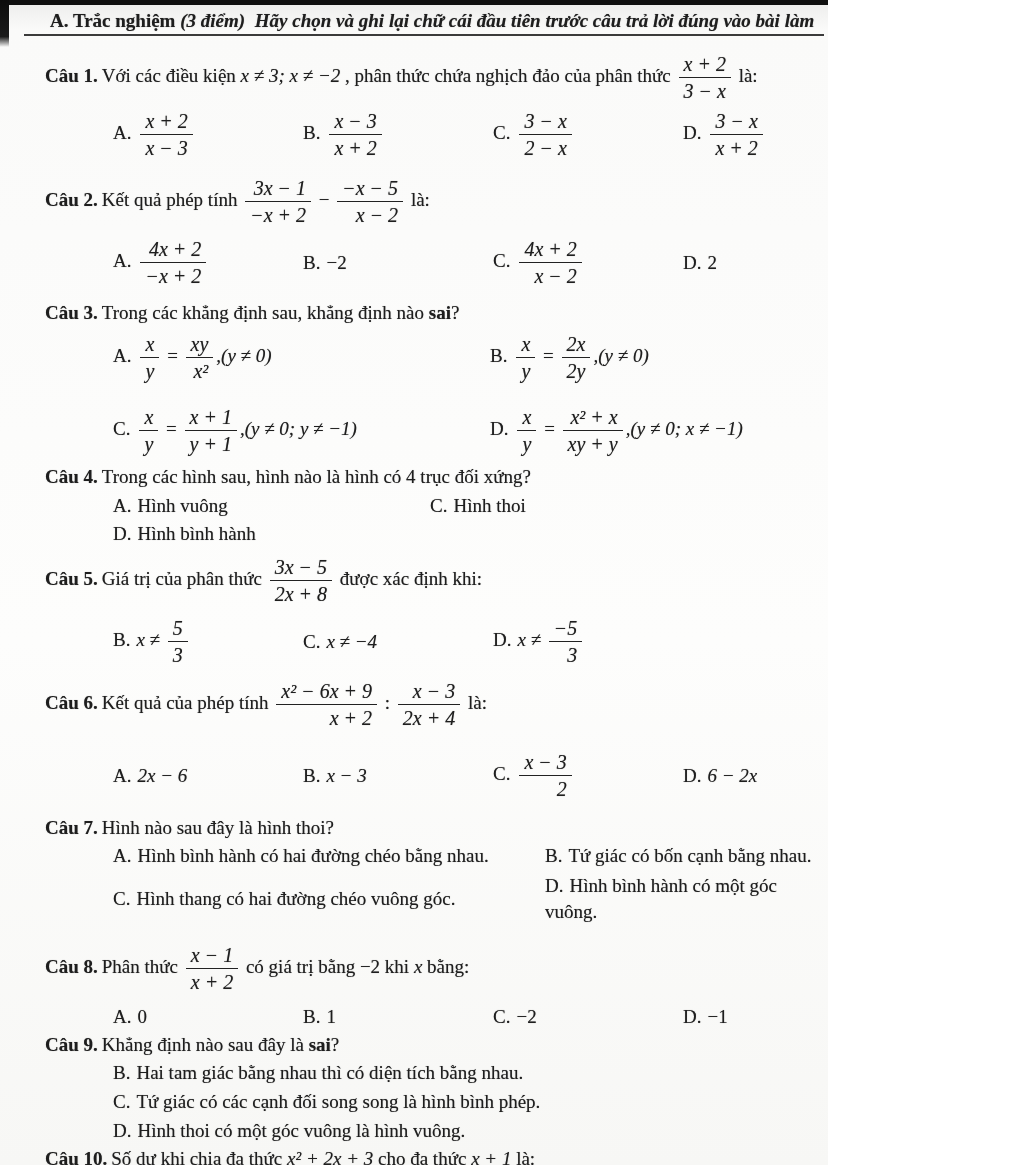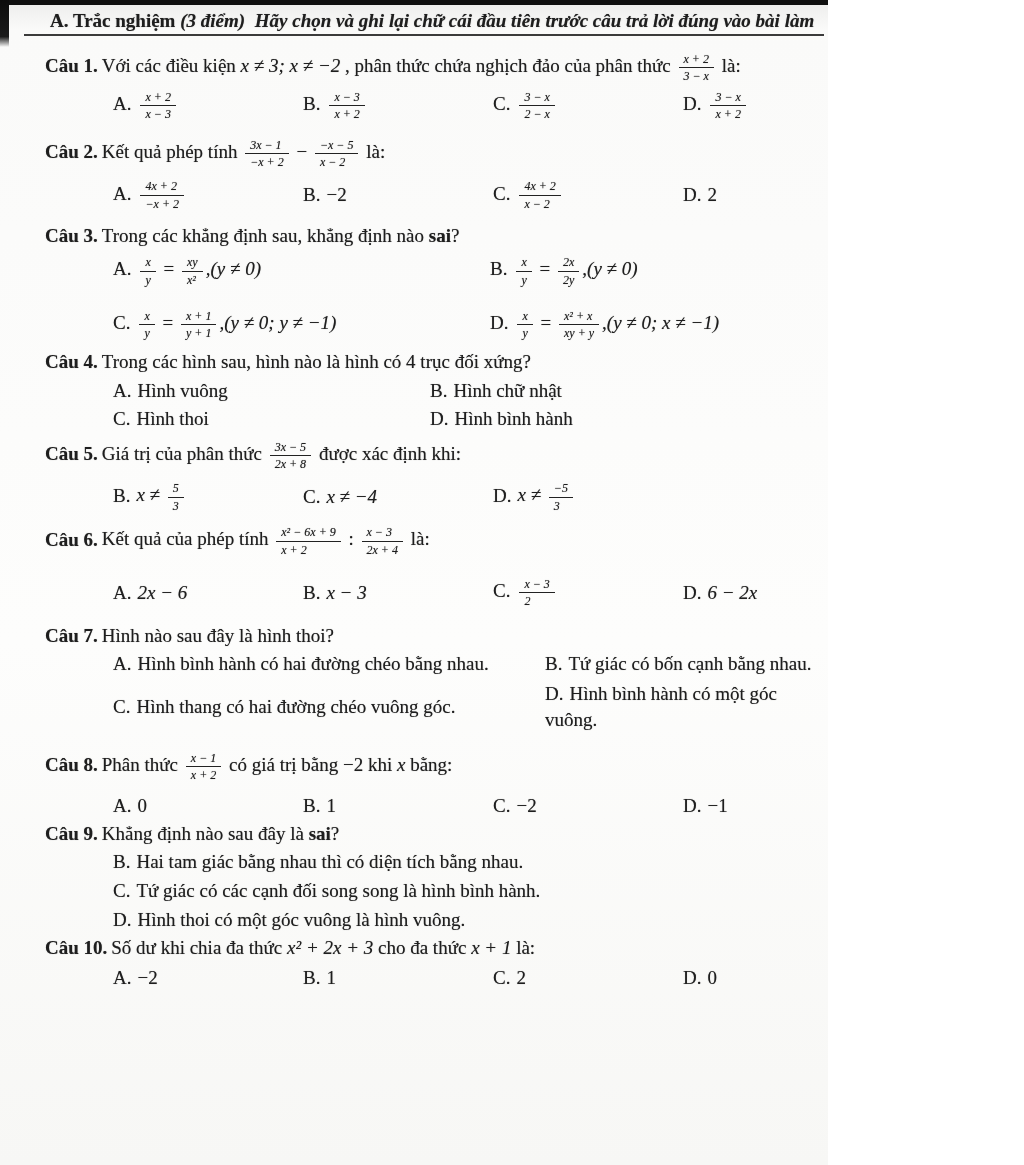--- a/index.html
+++ b/index.html
@@ -32,22 +32,22 @@
   .q-options{display:grid;margin-left:68px;align-items:center;}
   .grid4{grid-template-columns:190px 190px 190px 1fr;}
   .grid2a{grid-template-columns:377px 1fr;row-gap:22px;}
   .grid2b{grid-template-columns:317px 1fr;row-gap:2px;}
   .grid2c{grid-template-columns:432px 1fr;row-gap:4px;}
   .grid1{grid-template-columns:1fr;row-gap:3px;}
   .option{line-height:26px;}
   .letter{margin-right:6px;}
   .math{font-style:italic;}
   .bold{font-weight:bold;}
-  .frac{display:inline-block;vertical-align:middle;text-align:left;
-    font-style:italic;font-size:12px;line-height:1.2;margin:0 3px;}
+  .frac{display:inline-block;vertical-align:middle;text-align:right;
+    font-style:italic;font-size:20px;line-height:1.2;margin:0 3px;}
   .frac .num{display:block;padding:0 5px 1px;}
   .frac .den{display:block;border-top:1.5px solid #222;padding:1px 5px 0;}
   
   .q1{margin-top:8px;}  .q1 .q-options{margin-top:6px;}
   .q2{margin-top:16px;} .q2 .q-options{margin-top:10px;}
   .q3{margin-top:12px;} .q3 .q-options{margin-top:6px;}
   .q4{margin-top:8px;} .q4 .q-options{margin-top:3px;}
   .q5{margin-top:8px;}  .q5 .q-options{margin-top:10px;}
   .q6{margin-top:12px;} .q6 .q-options{margin-top:20px;}
   .q7{margin-top:14px;} .q7 .q-options{margin-top:2px;}
@@ -99,21 +99,20 @@
           <div class="option"><span class="letter">A.</span><span class="frac"><span class="num">x</span><span class="den">y</span></span><span class="text"> = </span><span class="frac"><span class="num">xy</span><span class="den">x²</span></span><span class="math">,(y ≠ 0)</span></div>
           <div class="option"><span class="letter">B.</span><span class="frac"><span class="num">x</span><span class="den">y</span></span><span class="text"> = </span><span class="frac"><span class="num">2x</span><span class="den">2y</span></span><span class="math">,(y ≠ 0)</span></div>
           <div class="option"><span class="letter">C.</span><span class="frac"><span class="num">x</span><span class="den">y</span></span><span class="text"> = </span><span class="frac"><span class="num">x + 1</span><span class="den">y + 1</span></span><span class="math">,(y ≠ 0; y ≠ −1)</span></div>
           <div class="option"><span class="letter">D.</span><span class="frac"><span class="num">x</span><span class="den">y</span></span><span class="text"> = </span><span class="frac"><span class="num">x² + x</span><span class="den">xy + y</span></span><span class="math">,(y ≠ 0; x ≠ −1)</span></div>
         </div>
       </div>
       <div class="q q4">
         <div class="q-prompt"><span class="q-label">Câu 4.</span><span class="text">Trong các hình sau, hình nào là hình có 4 trục đối xứng?</span></div>
         <div class="q-options grid2b">
           <div class="option"><span class="letter">A.</span><span class="text">Hình vuông</span></div>
-          <div class="option"><span class="letter">B.</span><span class="text">Hình chữ nhật</span></div>
           <div class="option"><span class="letter">C.</span><span class="text">Hình thoi</span></div>
           <div class="option"><span class="letter">D.</span><span class="text">Hình bình hành</span></div>
         </div>
       </div>
       <div class="q q5">
         <div class="q-prompt"><span class="q-label">Câu 5.</span><span class="text">Giá trị của phân thức </span><span class="frac"><span class="num">3x − 5</span><span class="den">2x + 8</span></span><span class="text"> được xác định khi:</span></div>
         <div class="q-options grid4">
           <div class="option"><span class="letter">B.</span><span class="math">x ≠ </span><span class="frac"><span class="num">5</span><span class="den">3</span></span></div>
           <div class="option"><span class="letter">C.</span><span class="math">x ≠ −4</span></div>
           <div class="option"><span class="letter">D.</span><span class="math">x ≠ </span><span class="frac"><span class="num">−5</span><span class="den">3</span></span></div>
@@ -143,21 +142,21 @@
           <div class="option"><span class="letter">A.</span><span class="text">0</span></div>
           <div class="option"><span class="letter">B.</span><span class="text">1</span></div>
           <div class="option"><span class="letter">C.</span><span class="text">−2</span></div>
           <div class="option"><span class="letter">D.</span><span class="text">−1</span></div>
         </div>
       </div>
       <div class="q q9">
         <div class="q-prompt"><span class="q-label">Câu 9.</span><span class="text">Khẳng định nào sau đây là </span><span class="bold">sai</span><span class="text">?</span></div>
         <div class="q-options grid1">
           <div class="option"><span class="letter">B.</span><span class="text">Hai tam giác bằng nhau thì có diện tích bằng nhau.</span></div>
-          <div class="option"><span class="letter">C.</span><span class="text">Tứ giác có các cạnh đối song song là hình bình hành.</span></div>
+          <div class="option"><span class="letter">C.</span><span class="text">Tứ giác có các cạnh đối song song là hình bình phép.</span></div>
           <div class="option"><span class="letter">D.</span><span class="text">Hình thoi có một góc vuông là hình vuông.</span></div>
         </div>
       </div>
       <div class="q q10">
         <div class="q-prompt"><span class="q-label">Câu 10.</span><span class="text">Số dư khi chia đa thức </span><span class="math">x² + 2x + 3</span><span class="text"> cho đa thức </span><span class="math">x + 1</span><span class="text"> là:</span></div>
         <div class="q-options grid4">
           <div class="option"><span class="letter">A.</span><span class="text">−2</span></div>
           <div class="option"><span class="letter">B.</span><span class="text">1</span></div>
           <div class="option"><span class="letter">C.</span><span class="text">2</span></div>
           <div class="option"><span class="letter">D.</span><span class="text">0</span></div>

